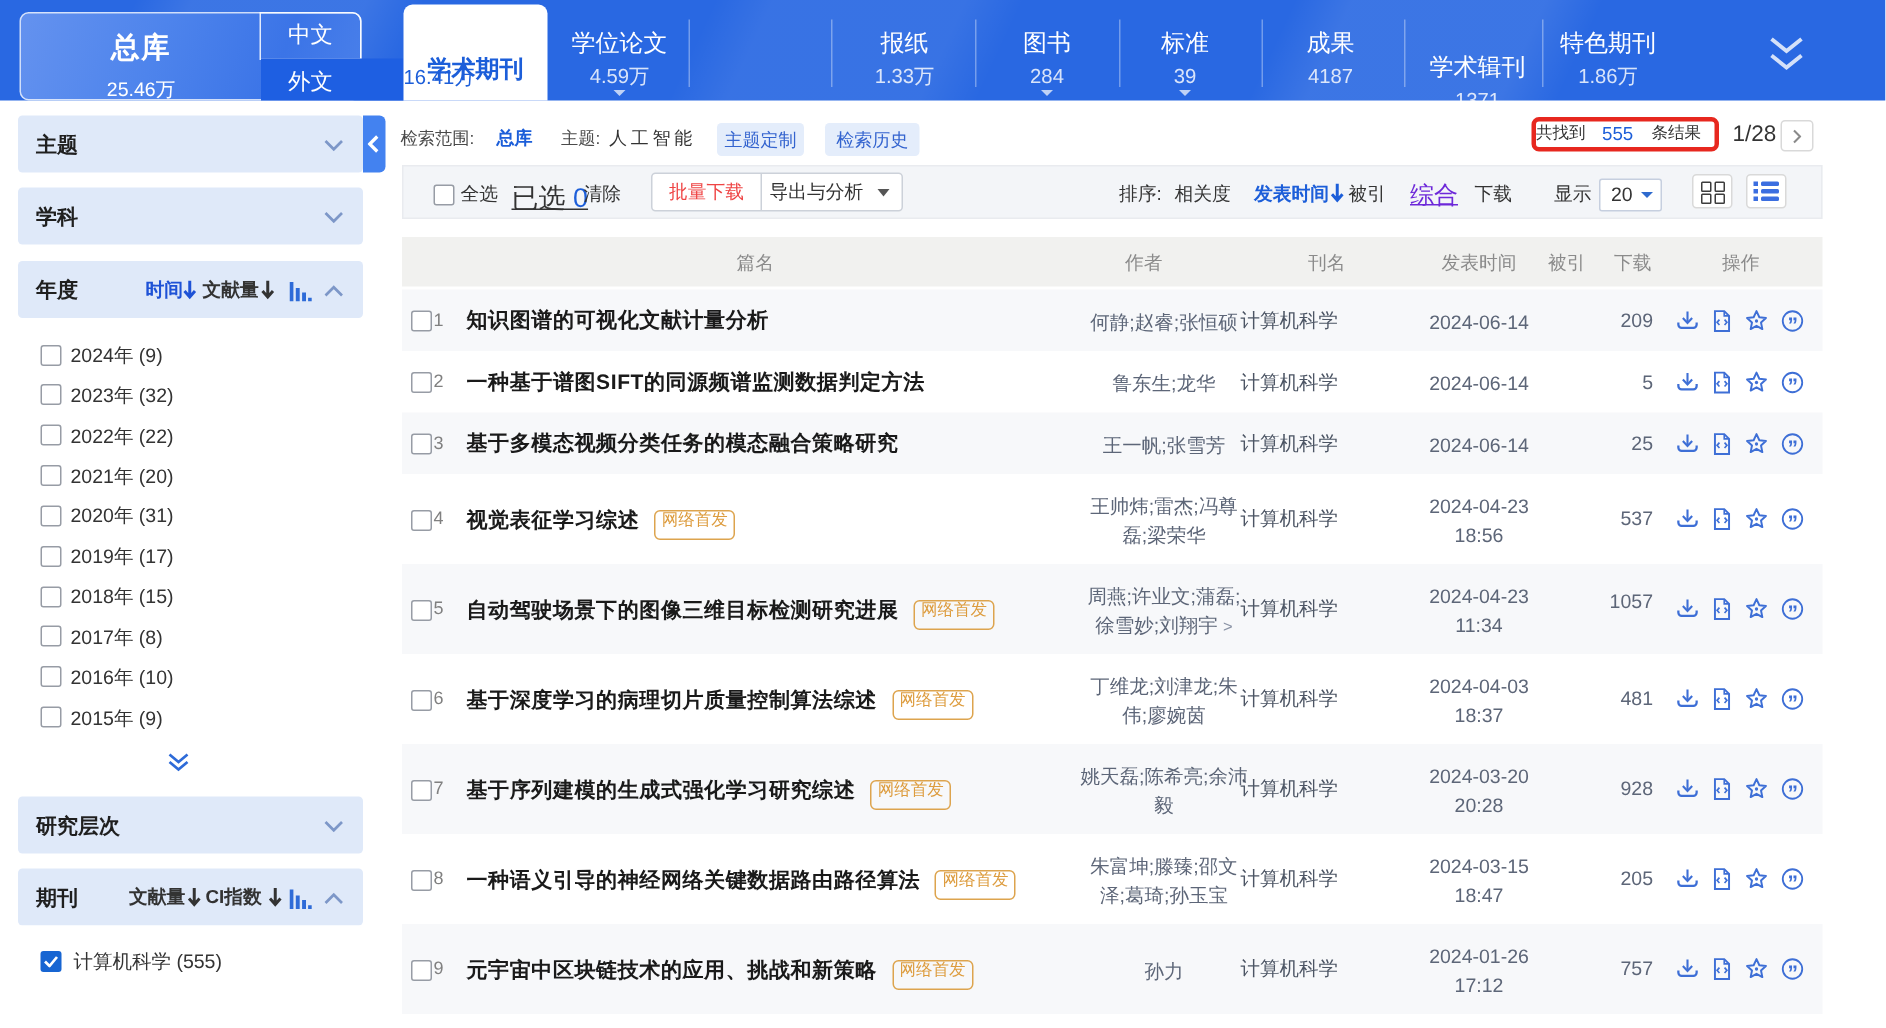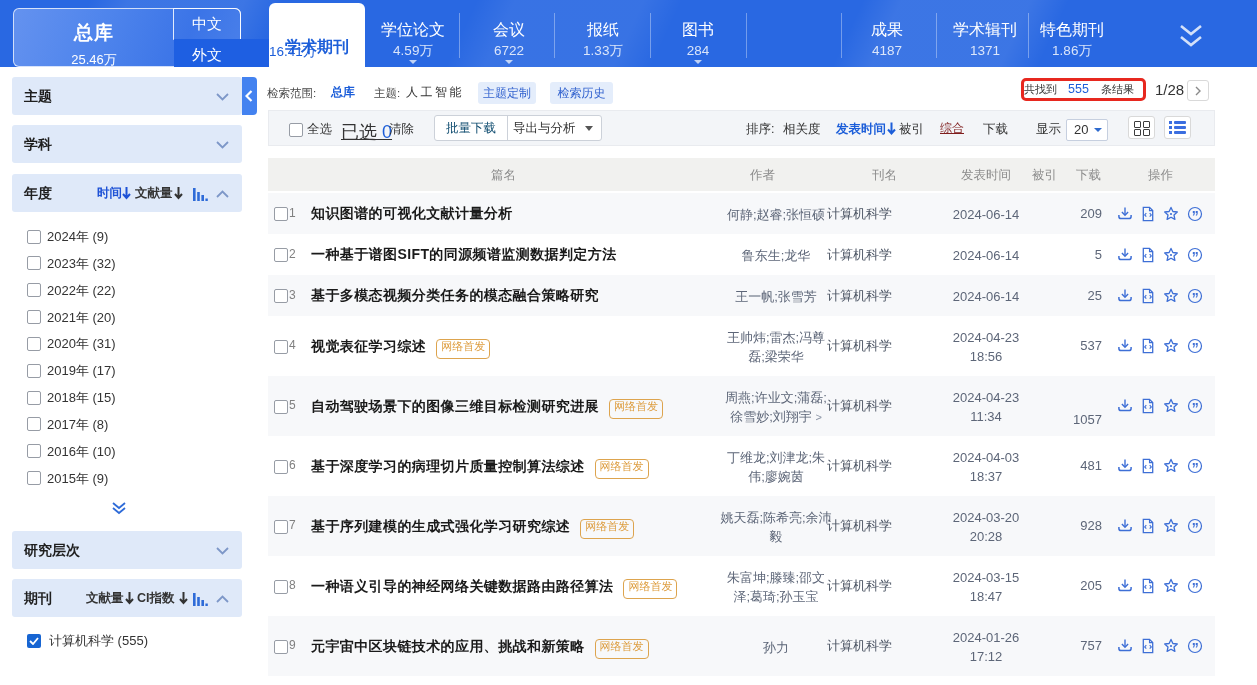--- a/index.html
+++ b/index.html
@@ -69,39 +69,39 @@
     </div>
 <div class="whitetab">
       <div class="a">学术期刊</div>
       <div class="b">16.41万</div>
     </div>
 <div class="tab" style="left:365px;">
       <div class="a">学位论文</div>
       <div class="b">4.59万</div>
       <div class="tri"></div>
     </div>
-<div class="tab" style="left:461px;">
-      <div class="a">会议</div>
-      <div class="b">6722</div>
-      <div class="tri"></div>
-    </div>
 <div class="tab" style="left:555px;">
       <div class="a">报纸</div>
       <div class="b">1.33万</div>
     </div>
 <div class="tab" style="left:650px;">
       <div class="a">图书</div>
       <div class="b">284</div>
       <div class="tri"></div>
     </div>
+<div class="tab" style="left:742px;">
+      <div class="a">标准</div>
+      <div class="b">39</div>
+      <div class="tri"></div>
+    </div>
 <div class="tab" style="left:839px;">
       <div class="a">成果</div>
       <div class="b">4187</div>
     </div>
-<div class="tab" style="left:937px;">
+<div class="tab" style="left:937px;margin-top:16px;">
       <div class="a">学术辑刊</div>
       <div class="b">1371</div>
     </div>
 <div class="tab" style="left:1024px;">
       <div class="a">特色期刊</div>
       <div class="b">1.86万</div>
     </div>
 <div class="sep" style="left:459px;"></div>
 <div class="sep" style="left:554px;"></div>
 <div class="sep" style="left:650px;"></div>
@@ -231,32 +231,32 @@
         <path d="M1 1 L5 5 L1 9" fill="none" stroke="#8a8a8a" stroke-width="1.4"></path>
       </svg>
     </div>
 <div class="toolbar"></div>
 <div class="cbox" style="left:289px;top:123px;"></div>
 <div class="abs" style="left:307px;top:122px;font-size:12.5px;color:#333;">全选</div>
 <div class="abs" style="left:341px;top:122px;font-size:18px;color:#333;text-decoration:underline;">已选 <span style="color:#1c5ed9;">0</span></div>
 <div class="abs" style="left:389px;top:122px;font-size:12.5px;color:#333;">清除</div>
 <div class="abs" style="left:434px;top:115px;width:168px;height:26px;background:#fff;border:1px solid #ccd1d9;border-radius:3px;box-sizing:border-box;">
 <div style="position:absolute;left:72px;top:0;width:1px;height:100%;background:#ccd1d9;"></div>
-<div style="position:absolute;left:0;top:5px;width:72px;text-align:center;font-size:12.5px;color:#0c4a6e;">批量下载</div>
+<div style="position:absolute;left:0;top:5px;width:72px;text-align:center;font-size:12.5px;color:#ef4444;">批量下载</div>
 <div style="position:absolute;left:78px;top:5px;font-size:12.5px;color:#333;">导出与分析</div>
 <div style="position:absolute;left:150px;top:10px;width:0;height:0;border-left:4.5px solid transparent;border-right:4.5px solid transparent;border-top:5px solid #555;"></div>
 </div>
 <div class="abs" style="left:746px;top:122px;font-size:12.5px;color:#333;">排序:</div>
 <div class="abs" style="left:783px;top:122px;font-size:12.5px;color:#333;">相关度</div>
 <div class="abs" style="left:836px;top:122px;font-size:12.5px;font-weight:bold;color:#1c5ed9;">发表时间</div>
 <svg class="abs" style="left:886px;top:122px;" width="11" height="14" viewBox="0 0 11 14">
       <path d="M5.5 0.5 V11 M2 7.5 L5.5 11.5 L9 7.5" fill="none" stroke="#1c5ed9" stroke-width="2"></path>
     </svg>
 <div class="abs" style="left:899px;top:122px;font-size:12.5px;color:#333;">被引</div>
-<div class="abs" style="left:940px;top:122px;font-size:12px;color:#7f1d1d;text-decoration:underline;">综合</div>
+<div class="abs" style="left:940px;top:122px;font-size:16px;color:#6d28d9;text-decoration:underline;">综合</div>
 <div class="abs" style="left:983px;top:122px;font-size:12.5px;color:#333;">下载</div>
 <div class="abs" style="left:1036px;top:122px;font-size:12.5px;color:#333;">显示</div>
 <div class="abs" style="left:1066px;top:119px;width:40px;height:20px;border:1px solid #c6cfdf;border-radius:2px;background:#fff;">
 <span style="position:absolute;left:7px;top:3px;font-size:13px;color:#333;">20</span>
 <div style="position:absolute;left:27px;top:8px;width:0;height:0;border-left:4px solid transparent;border-right:4px solid transparent;border-top:4.5px solid #2e6ace;"></div>
 </div>
 <div class="abs" style="left:1128px;top:116px;width:25px;height:21px;border:1px solid #d9d9d9;border-radius:3px;background:#fff;">
 <div style="position:absolute;left:5px;top:4px;width:5px;height:5px;border:1.4px solid #3c3c3c;border-radius:1px;"></div>
 <div style="position:absolute;left:14px;top:4px;width:5px;height:5px;border:1.4px solid #3c3c3c;border-radius:1px;"></div>
 <div style="position:absolute;left:5px;top:12px;width:5px;height:5px;border:1.4px solid #3c3c3c;border-radius:1px;"></div>
@@ -394,21 +394,21 @@
         </svg>
       </div>
 </div>
 <div class="row odd" style="top:376px;height:60px;">
 <div class="rcb" style="top:22.5px;"></div>
 <div class="num" style="top:22.0px;">5</div>
 <div class="rtitle" style="left:43px;top:20.5px;">自动驾驶场景下的图像三维目标检测研究进展<span class="tag">网络首发</span></div>
 <div class="rauth" style="top:11.0px;">周燕;许业文;蒲磊;<br>徐雪妙;刘翔宇 <span style="color:#8b94a6;font-size:11px;">&gt;</span></div>
 <div class="rsrc" style="top:22.0px;">计算机科学</div>
 <div class="rdate" style="top:11.0px;">2024-04-23<br>11:34</div>
-<div class="rcnt" style="top:36px;text-align:right;">1057</div>
+<div class="rcnt" style="top:17px;text-align:right;">1057</div>
 <div class="ricons" style="top:22.0px;">
         <svg style="position:absolute;left:0px;top:0;" width="16" height="16" viewBox="0 0 16 16">
           <path d="M8 1.6 V8.8" stroke="#3e6fd6" stroke-width="1.4" fill="none"></path>
           <path d="M4.9 6 L8 9.3 L11.1 6" stroke="#3e6fd6" stroke-width="1.4" fill="none"></path>
           <path d="M1.9 9 v1.4 a2.2 2.2 0 0 0 2.2 2.2 h7.8 a2.2 2.2 0 0 0 2.2 -2.2 V9" stroke="#3e6fd6" stroke-width="1.5" fill="none"></path>
         </svg>
         <svg style="position:absolute;left:23px;top:0;" width="16" height="16" viewBox="0 0 16 16">
           <path d="M3.3 1.4 h6.2 l3.2 3.2 v10 h-9.4 z" stroke="#3e6fd6" stroke-width="1.3" fill="none"></path>
           <path d="M9.5 1.4 v3.2 h3.2" stroke="#3e6fd6" stroke-width="1.1" fill="none"></path>
           <path d="M6.3 7.1 L4.7 8.9 l1.6 1.8 M9.7 7.1 L11.3 8.9 l-1.6 1.8" stroke="#3e6fd6" stroke-width="1.1" fill="none"></path>

